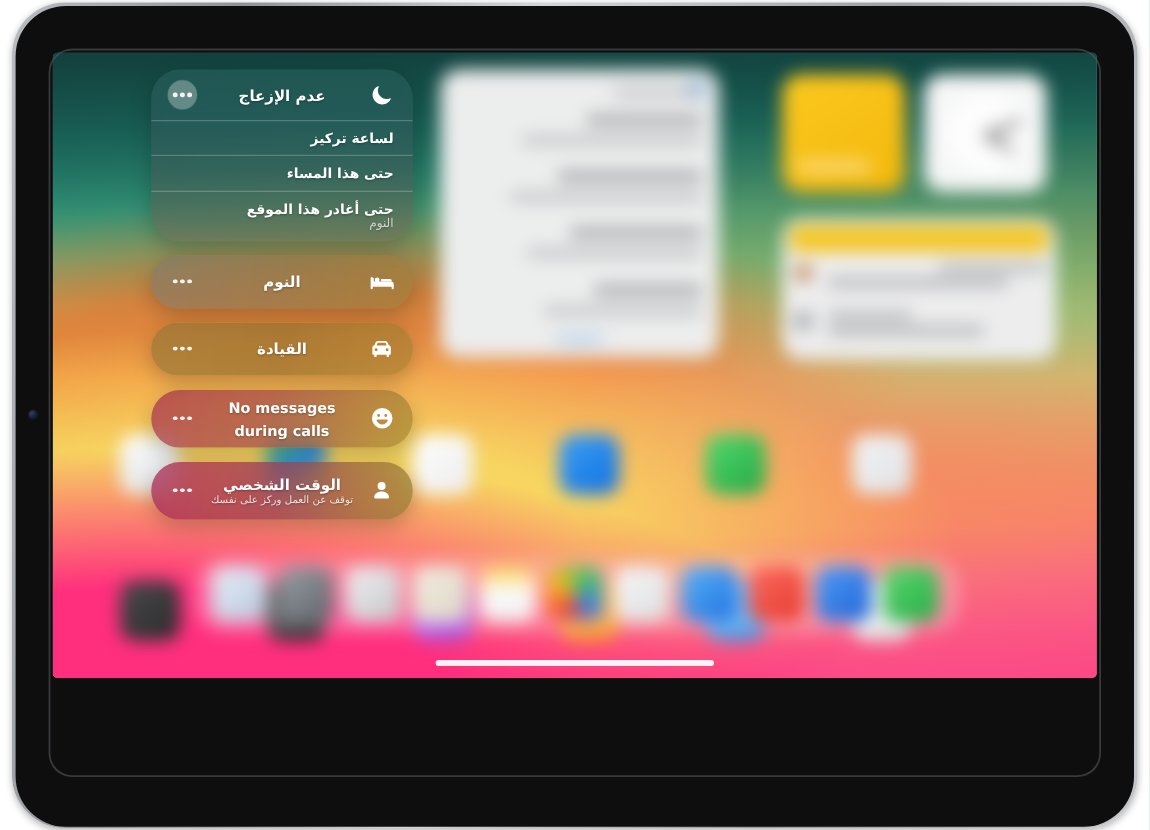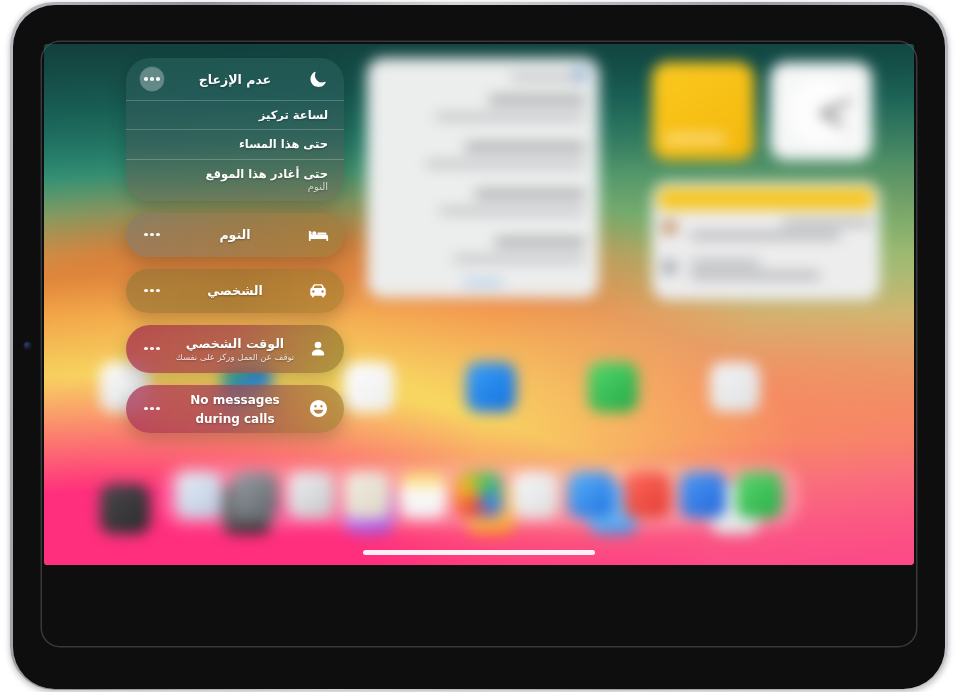--- a/index.html
+++ b/index.html
@@ -501,21 +501,40 @@
       </div>
 
       <div class="focus-tile tile-driving">
         <div class="tile-head">
           <span class="tile-icon">
             <svg width="22" height="22" viewBox="0 0 24 24" fill="currentColor">
               <path d="M5.6 8.2 6.5 6A2.4 2.4 0 0 1 8.7 4.5h6.6A2.4 2.4 0 0 1 17.5 6l.9 2.2c1.2.3 2 1.3 2 2.6v5.1c0 .7-.5 1.2-1.2 1.2h-.5v1a1.1 1.1 0 0 1-2.2 0v-1H7.5v1a1.1 1.1 0 0 1-2.2 0v-1h-.5c-.7 0-1.2-.5-1.2-1.2v-5.1c0-1.3.8-2.3 2-2.6zM8.2 6.6 7.4 8.6h9.2l-.8-2a.8.8 0 0 0-.7-.5H8.9a.8.8 0 0 0-.7.5zM7 11.2a1.3 1.3 0 1 0 0 2.6 1.3 1.3 0 0 0 0-2.6zm10 0a1.3 1.3 0 1 0 0 2.6 1.3 1.3 0 0 0 0-2.6z"></path>
             </svg>
           </span>
           <span class="tile-titlewrap">
-            <span class="tile-title">الشخصي</span>
+            <span class="tile-title">القيادة</span>
+          </span>
+          <span class="tile-more">
+            <i></i>
+              <i></i>
+              <i></i>
+          </span>
+        </div>
+      </div>
+
+      <div class="focus-tile tile-calls tile-2line">
+        <div class="tile-head">
+          <span class="tile-icon">
+            <svg width="21" height="21" viewBox="0 0 24 24" fill="currentColor">
+              <path d="M12 2.2A9.8 9.8 0 1 0 12 21.8 9.8 9.8 0 0 0 12 2.2zM8.6 8.1a1.35 1.35 0 1 1 0 2.7 1.35 1.35 0 0 1 0-2.7zm6.8 0a1.35 1.35 0 1 1 0 2.7 1.35 1.35 0 0 1 0-2.7zM12 18c-2.5 0-4.6-1.6-5.3-3.8a.7.7 0 0 1 .67-.9h9.26a.7.7 0 0 1 .67.9C16.6 16.4 14.5 18 12 18z"></path>
+            </svg>
+          </span>
+          <span class="tile-titlewrap">
+            <span class="tile-title">No messages
+during calls</span>
           </span>
           <span class="tile-more">
             <i></i>
               <i></i>
               <i></i>
           </span>
         </div>
       </div>
 
       <div class="focus-tile tile-personal tile-2line">
@@ -531,39 +550,20 @@
             <span class="tile-sub" style="display:block;">توقف عن العمل وركز على نفسك</span>
           </span>
           <span class="tile-more">
             <i></i>
               <i></i>
               <i></i>
           </span>
         </div>
       </div>
 
-      <div class="focus-tile tile-calls tile-2line">
-        <div class="tile-head">
-          <span class="tile-icon">
-            <svg width="21" height="21" viewBox="0 0 24 24" fill="currentColor">
-              <path d="M12 2.2A9.8 9.8 0 1 0 12 21.8 9.8 9.8 0 0 0 12 2.2zM8.6 8.1a1.35 1.35 0 1 1 0 2.7 1.35 1.35 0 0 1 0-2.7zm6.8 0a1.35 1.35 0 1 1 0 2.7 1.35 1.35 0 0 1 0-2.7zM12 18c-2.5 0-4.6-1.6-5.3-3.8a.7.7 0 0 1 .67-.9h9.26a.7.7 0 0 1 .67.9C16.6 16.4 14.5 18 12 18z"></path>
-            </svg>
-          </span>
-          <span class="tile-titlewrap">
-            <span class="tile-title">No messages
-during calls</span>
-          </span>
-          <span class="tile-more">
-            <i></i>
-              <i></i>
-              <i></i>
-          </span>
-        </div>
-      </div>
-
     </div>
 
     <div class="new-focus">
       <div class="new-focus-btn">
         <span class="plus-glyph"></span>
       </div>
       <div class="new-focus-label">تركيز جديد</div>
     </div>
 
   </div>

